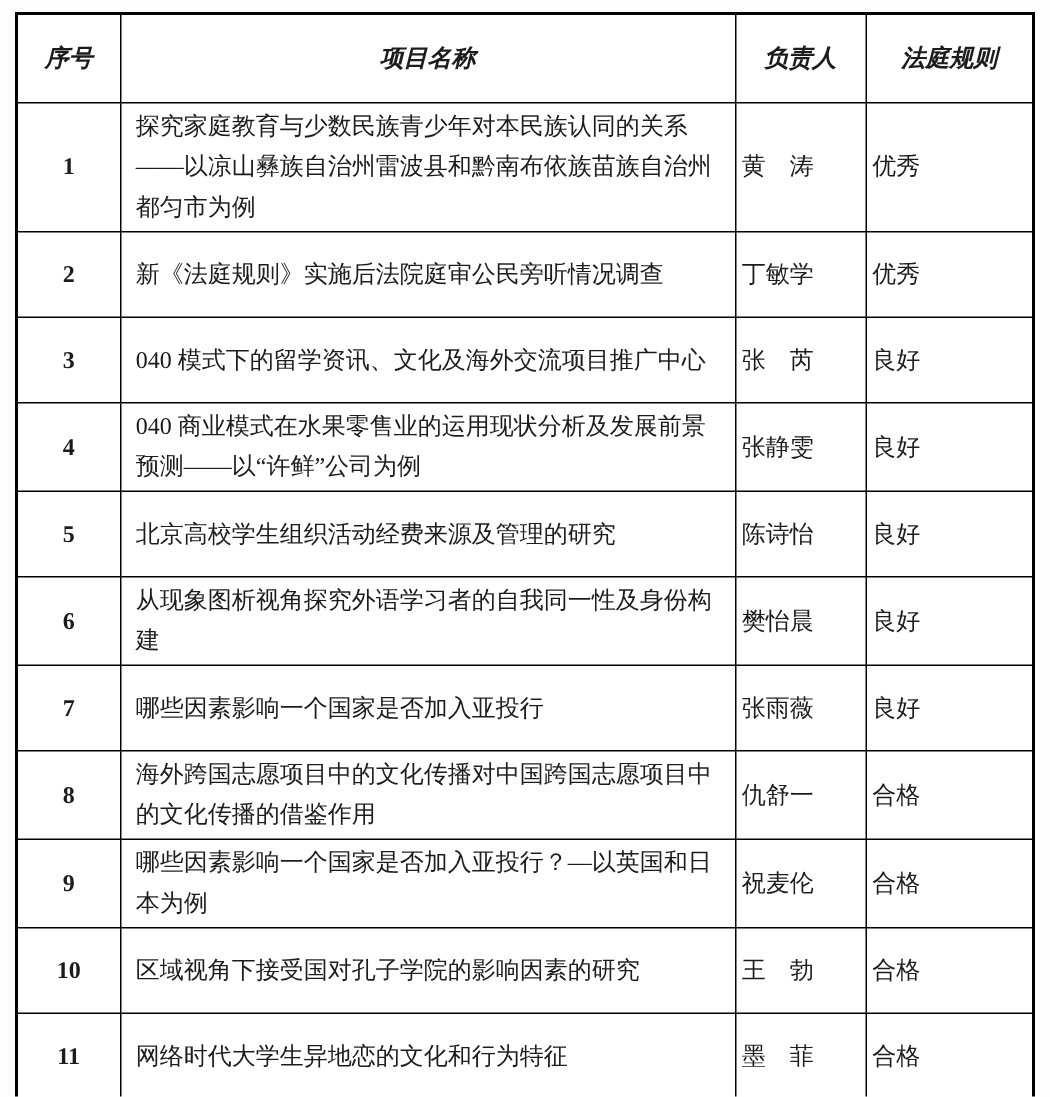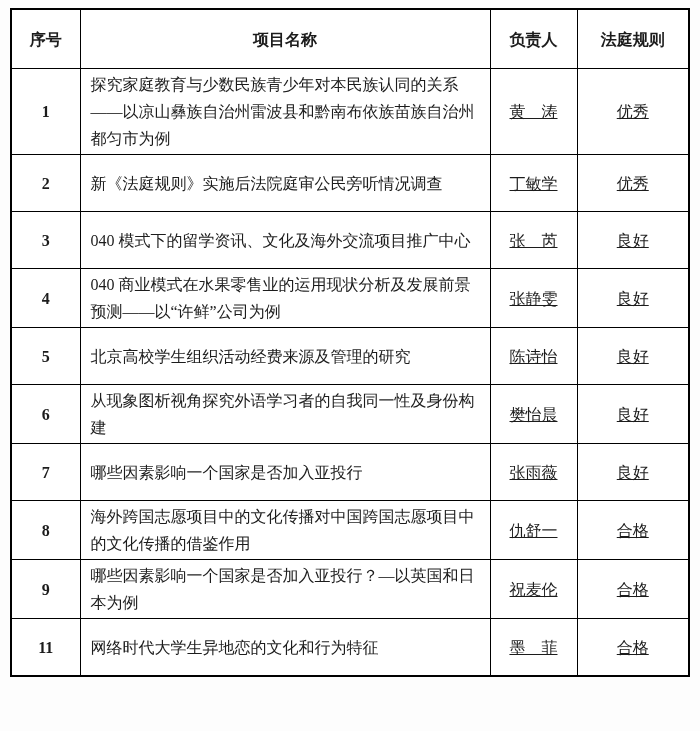--- a/index.html
+++ b/index.html
@@ -30,20 +30,21 @@
     font-size: 16px;
     line-height: 27px;
     vertical-align: middle;
     overflow: hidden;
   }
   .review-table th {
     height: 54px;
     padding: 2px 4px;
     font-weight: bold;
     text-align: center;
+    font-style: italic;
   }
   .review-table td {
     height: 52px;
     padding: 2px 4px;
     margin-left: 33px;
   }
   col.col-no     { width: 69px;  }
   col.col-proj   { width: 410px; }
   col.col-leader { width: 87px;  }
   col.col-result { width: 112px; }
@@ -52,22 +53,20 @@
     font-weight: bold;
   }
   td.c-project {
     text-align: left;
     padding-left: 10px;
     padding-right: 8px;
     word-break: break-all;
   }
   td.c-leader,
   td.c-result {
-    text-align: center;
-    text-decoration: underline;
   }
 </style>
 </head>
 <body>
 
 <table class="review-table">
   <colgroup>
     <col class="col-no">
     <col class="col-proj">
     <col class="col-leader">
@@ -130,19 +129,25 @@
         <td class="c-leader">仇舒一</td>
         <td class="c-result">合格</td>
       </tr>
       <tr>
         <td class="c-no">9</td>
         <td class="c-project">哪些因素影响一个国家是否加入亚投行？—以英国和日本为例</td>
         <td class="c-leader">祝麦伦</td>
         <td class="c-result">合格</td>
       </tr>
       <tr>
+        <td class="c-no">10</td>
+        <td class="c-project">区域视角下接受国对孔子学院的影响因素的研究</td>
+        <td class="c-leader">王　勃</td>
+        <td class="c-result">合格</td>
+      </tr>
+      <tr>
         <td class="c-no">11</td>
         <td class="c-project">网络时代大学生异地恋的文化和行为特征</td>
         <td class="c-leader">墨　菲</td>
         <td class="c-result">合格</td>
       </tr>
     </tbody>
 </table>
 
 </body></html>

